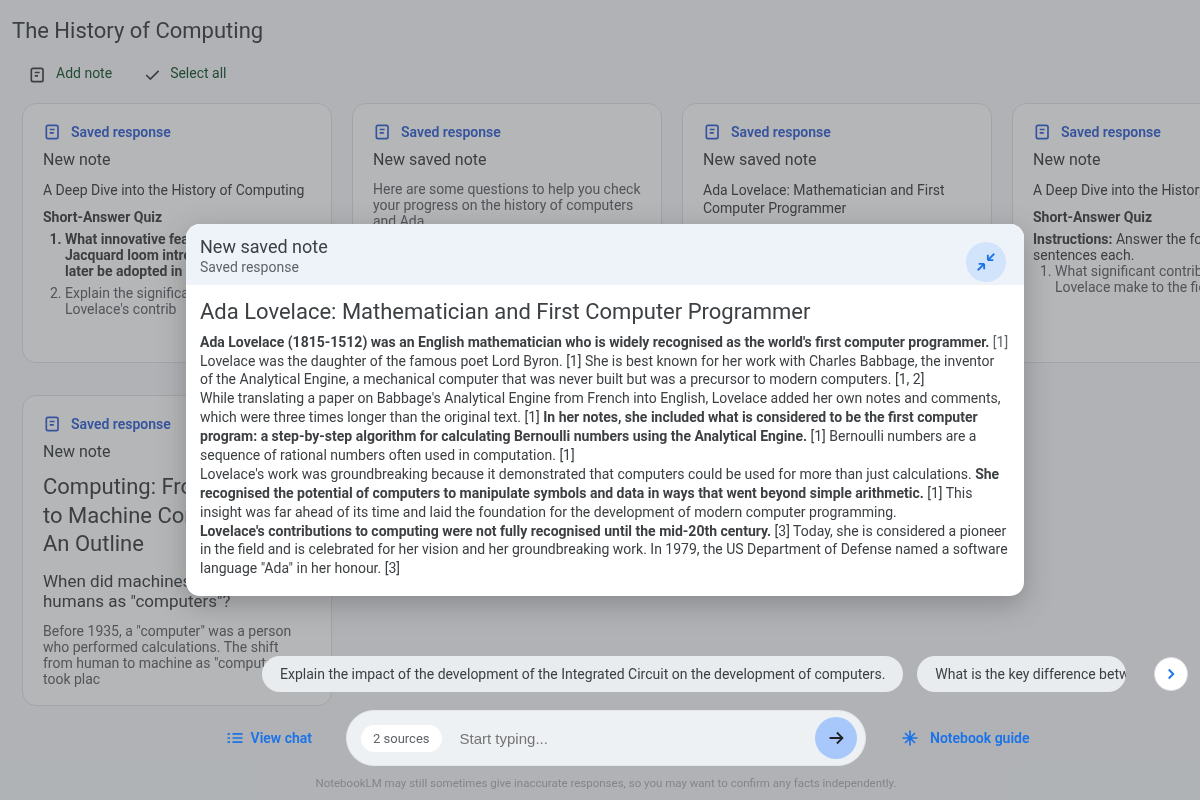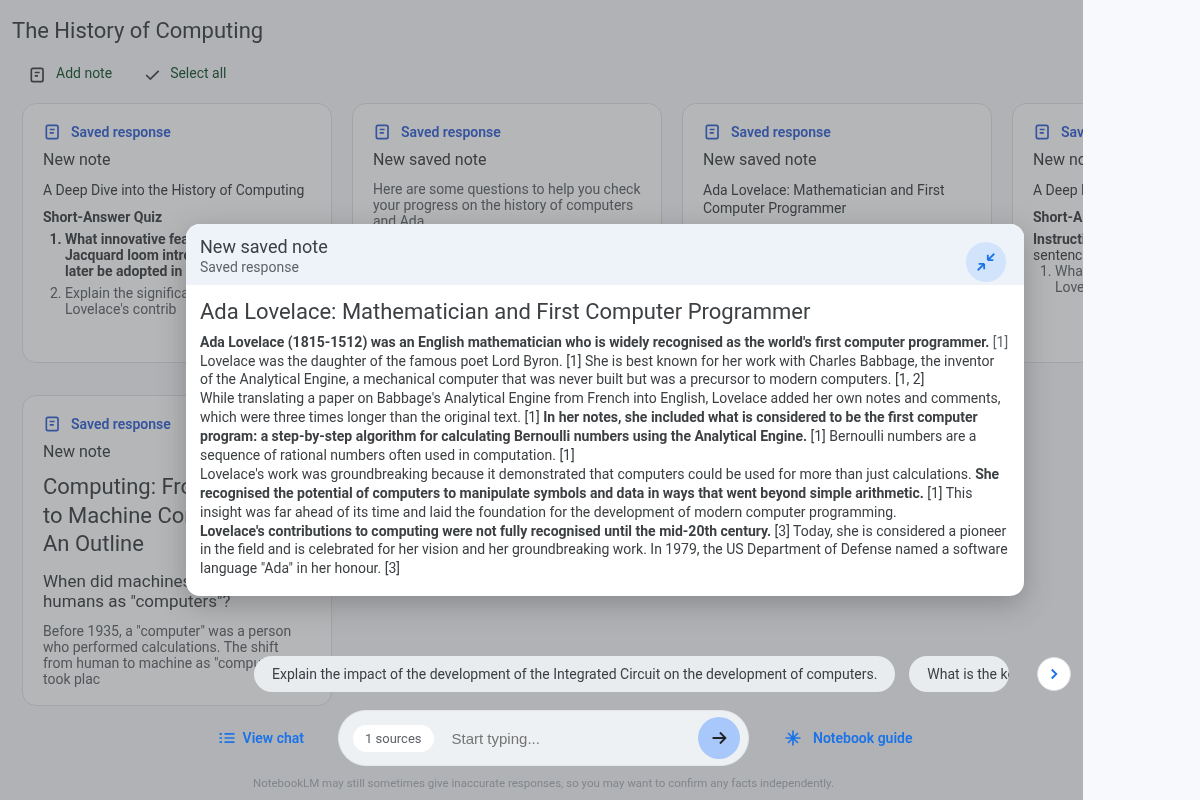--- a/index.html
+++ b/index.html
@@ -17,21 +17,21 @@
   *{box-sizing:border-box;}
   html,body{margin:0;padding:0;height:100%;}
   body{
     width:1200px;height:800px;
     font-family:"Google Sans","Segoe UI",Roboto,Arial,sans-serif;
     background:var(--bg);
     color:var(--text);
     overflow:hidden;
     font-size:14px;
   }
-  .page{position:relative;width:1083px;height:800px;}
+  .page{position:relative;width:1200px;height:800px;}
 
   .title{
     font-size:22px;
     color:#3c4043;
     padding:18px 12px 0 12px;
   }
 
   .toolbar{
     display:flex;
     gap:30px;
@@ -121,21 +121,21 @@
     color:#3c4043;
     line-height:1.35;
   }
   .m-body h2{
     margin:2px 0 6px 0;font-size:22px;font-weight:400;
   }
   .m-body strong{font-weight:700;}
   .cit{color:#5f6368;}
 
   .bottom{
-    position:absolute;left:4px;right:0;bottom:0;
+    position:absolute;left:12px;right:0;bottom:0;
     padding:0 0 10px 0;
   }
   .sugs{
     display:flex;gap:14px;align-items:center;
     padding:0 74px 18px 250px;
     position:relative;
   }
   .chip{
     background:var(--chip);
     border-radius:999px;
@@ -336,21 +336,21 @@
     <div class="inputbar">
       <div style="flex-basis:290px;display:flex;justify-content:flex-end;">
         <div class="view-chat">
           <svg width="20" height="20" viewBox="0 0 24 24" fill="none" stroke="#1a73e8" stroke-width="2">
               <path d="M3 7h3M3 12h3M3 17h3M9 7h12M9 12h12M9 17h12"></path>
             </svg>
           <span>View chat</span>
         </div>
       </div>
       <div class="input-pill">
-        <span class="src">1 sources</span>
+        <span class="src">2 sources</span>
         <input class="typing" placeholder="Start typing..." style="">
         <div class="send">
           <svg width="22" height="22" viewBox="0 0 24 24" fill="none" stroke="#202124" stroke-width="2">
               <path d="M5 12h14M13 6l6 6-6 6"></path>
             </svg>
         </div>
       </div>
       <div style="flex-basis:290px;display:flex;">
         <div class="guide">
           <svg width="20" height="20" viewBox="0 0 24 24" fill="none" stroke="#1a73e8" stroke-width="2">

